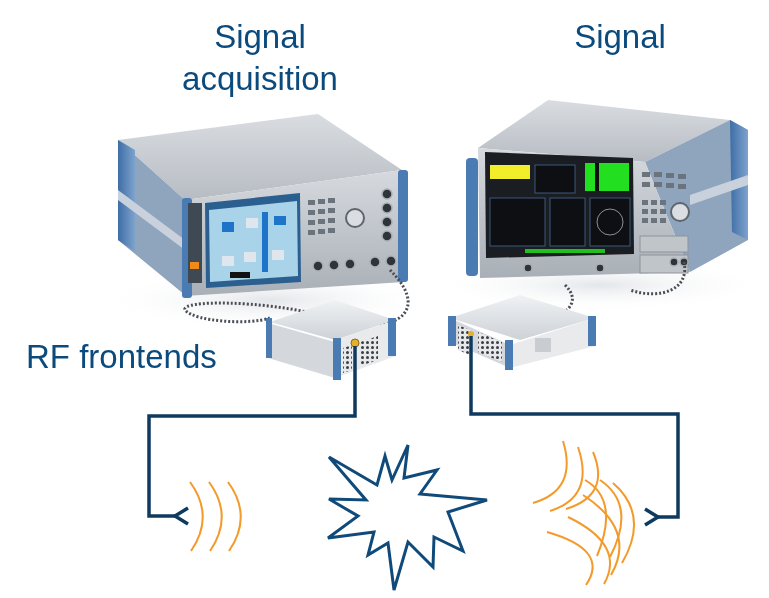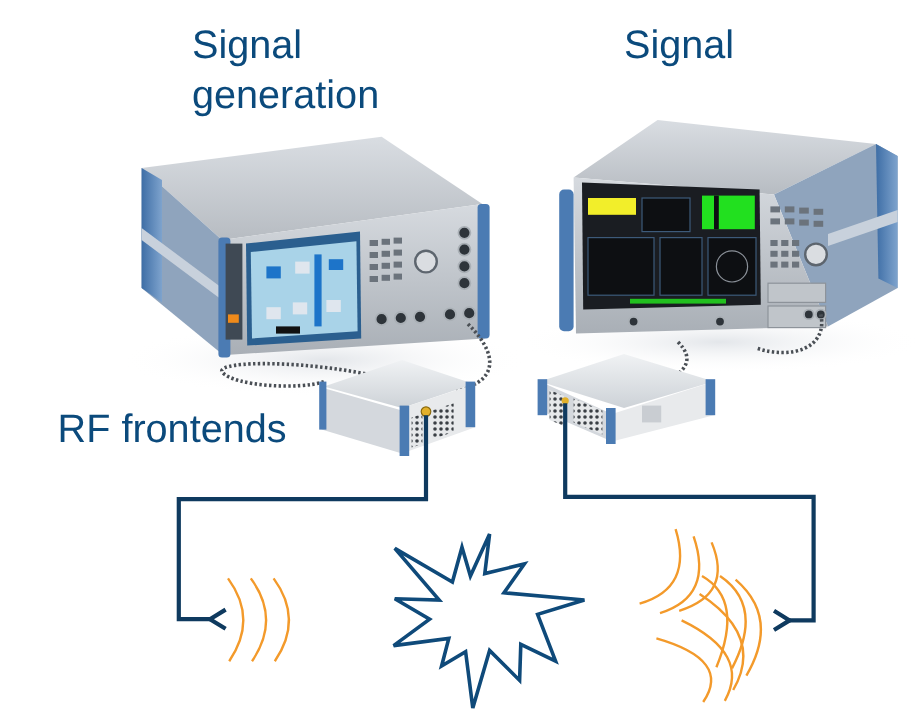--- a/index.html
+++ b/index.html
@@ -1,28 +1,28 @@
 <!DOCTYPE html>
 <html><head>
 <meta charset="utf-8">
 <style>
   html, body { margin: 0; padding: 0; background: #ffffff; }
   body { width: 769px; height: 598px; position: relative; overflow: hidden; font-family: "Liberation Sans", sans-serif; }
-  .label { position: absolute; color: #0b4a7c; font-size: 33px; line-height: 42px; }
+  .label { position: absolute; color: #0b4a7c; font-size: 33px; line-height: 42px; text-align: center; }
   #lbl-gen { left: 160px; top: 16px; width: 200px; }
   #lbl-acq { left: 520px; top: 16px; width: 200px; }
-  #lbl-rf { left: 48px; top: 336px; text-align: left; }
+  #lbl-rf { left: 26px; top: 336px; text-align: left; }
   svg.scene { position: absolute; left: 0; top: 0; }
 </style>
 </head>
 <body>
 
 <div class="label" id="lbl-gen">
   <div>Signal</div>
-  <div>generation</div>
+  <div>acquisition</div>
 </div>
 <div class="label" id="lbl-acq">
   <div>Signal</div>
 </div>
 <div class="label" id="lbl-rf">RF frontends</div>
 
 <svg class="scene" width="769" height="598" viewBox="0 0 769 598" xmlns="http://www.w3.org/2000/svg">
   <defs>
     <linearGradient id="topG" x1="0" y1="0" x2="0" y2="1">
       <stop offset="0" stop-color="#d9dde2"></stop>

